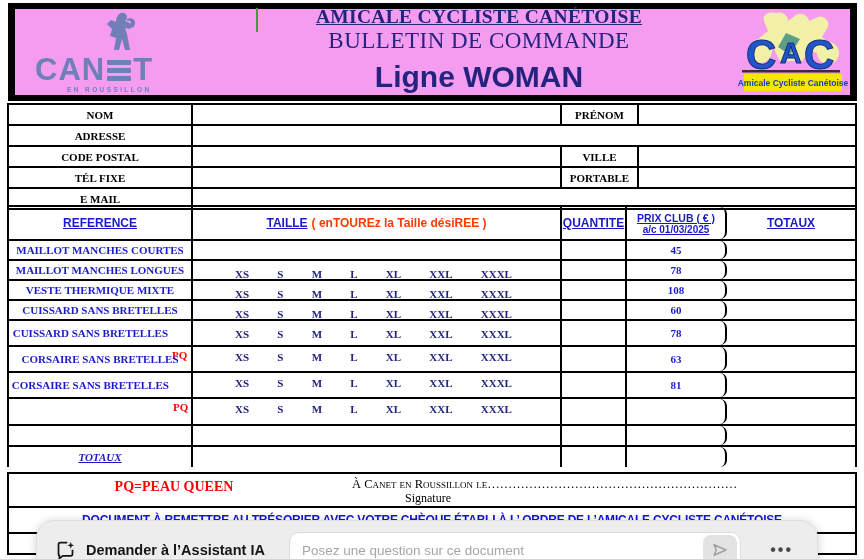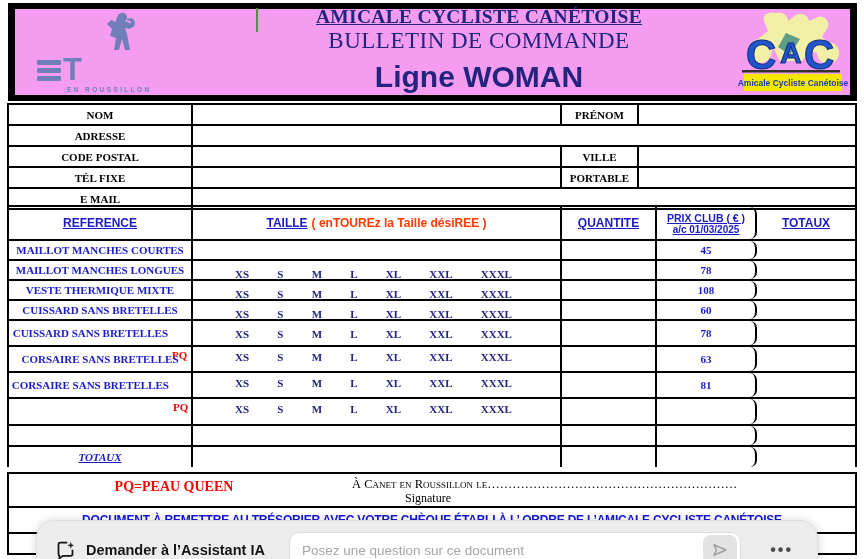--- a/index.html
+++ b/index.html
@@ -44,21 +44,21 @@
   
   .maintable { position:absolute; left:7px; top:205px; width:850px; border:2px solid #000; border-bottom:none; }
   .t-row { display:flex; border-bottom:2px solid #000; height:20px; }
   .t-row.hdr { height:34px; }
   .t-row.tall { height:26px; }
   .t-row.e1 { height:27px; }
   .t-row.e2 { height:21px; }
   .tc { display:flex; align-items:center; justify-content:center; border-right:2px solid #000; }
   .c-ref { width:184px; }
   .c-taille { width:369px; }
-  .c-qte { width:95px; }
+  .c-qte { width:65px; }
   .c-prix { width:100px;border-radius:7px; }
   .c-tot { flex:1; border-right:none; }
   .hdr .tc { flex-direction:column; font-family:"Liberation Sans",sans-serif; font-weight:bold;
              color:#1A1AC4; font-size:12px; }
   .hdr .c-taille { flex-direction:row; gap:4px; }
   .hdr-u { text-decoration:underline; }
   .taille-note { color:#FF3A00; text-decoration:none; font-size:12px; }
   .prix-l1 { font-size:10.5px; text-decoration:underline; }
   .prix-l2 { font-size:10px; text-decoration:underline; }
   .ref-txt { font-weight:bold; font-size:11px; color:#1B1BC8; white-space:nowrap; }
@@ -102,20 +102,21 @@
 <div class="page">
 
   <div class="band">
     <div class="band-inner">
       <div class="logo-canet">
         <svg class="canet-lion" width="46" height="44" viewBox="0 0 46 44">
           <path fill="#717FB9" d="M24 1c3-1 6 1 6 4 0 2-1 3-2 4l7 3-2 5-5-1 2 6 3 16h-5l-3-11-3 11h-5l2-12-6-2 2-7-5-5 4-4 5 2c0-4 2-8 5-9z"></path>
           <path fill="#717FB9" d="M30 7c4-2 8 0 8 4 0 3-2 5-5 5l-2-3c2 0 3-1 3-2 0-2-2-3-4-2z"></path>
         </svg>
         <div class="canet-word">
+          <span>CAN</span>
           <span class="e-bars">
               <i></i>
               <i></i>
               <i></i>
             </span>
           <span>T</span>
         </div>
         <div class="canet-sub">EN ROUSSILLON</div>
       </div>
 

